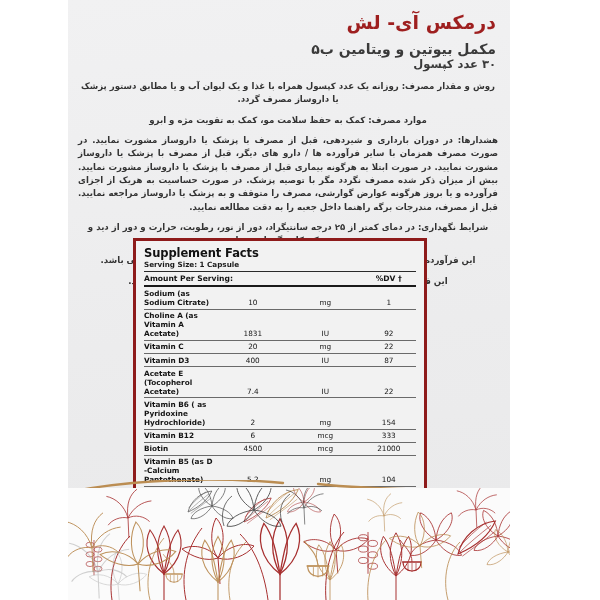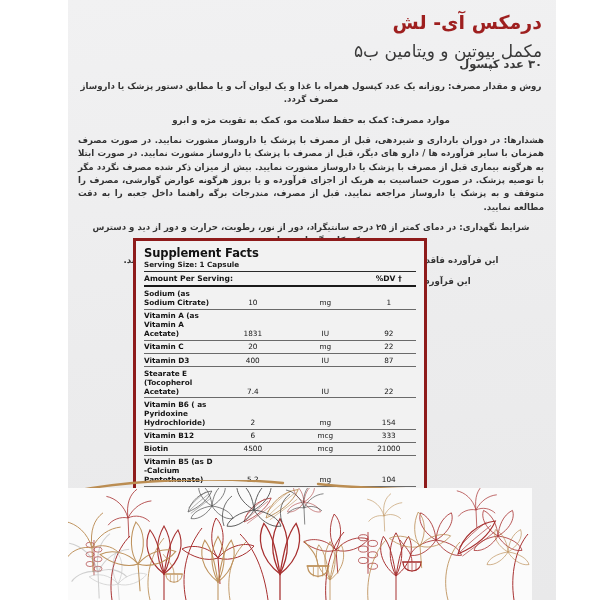--- a/index.html
+++ b/index.html
@@ -19,21 +19,21 @@
     width: 600px;
     height: 600px;
     background: #ffffff;
   }
 
   
   #card {
     position: absolute;
     left: 68px;
     top: 0px;
-    width: 488px;
+    width: 442px;
     height: 600px;
     background: #efeff0;
     background-image: linear-gradient(175deg, #f1f1f2 0%, #ececed 55%, #e9e9ea 100%);
     overflow: hidden;
   }
 
   
   .rtl {
     direction: rtl;
     unicode-bidi: isolate;
@@ -49,22 +49,22 @@
     color: #9e1f1f;
     letter-spacing: 0px;
     line-height: 1.1;
     white-space: nowrap;
   }
 
   #subtitle-1 {
     position: absolute;
     right: 14px;
     top: 41px;
-    font-size: 17px;
-    font-weight: normal;
+    font-size: 14px;
+    font-weight: bold;
     color: #3a3a3a;
     white-space: nowrap;
   }
   #subtitle-2 {
     position: absolute;
     right: 14px;
     top: 57px;
     font-size: 11.5px;
     font-weight: bold;
     color: #3a3a3a;
@@ -221,39 +221,39 @@
           </tr>
         </tbody>
         <tbody id="sf-rows">
             <tr>
               <td class="c-name"><span class="nut-name">Sodium</span> <span class="nut-src">(as Sodium Citrate)</span></td>
               <td class="c-amt">10</td>
               <td class="c-unit">mg</td>
               <td class="c-dv">1</td>
             </tr>
             <tr>
-              <td class="c-name"><span class="nut-name">Vitamin A</span> <span class="nut-src">(as Vitamin A Acetate)</span></td>
+              <td class="c-name"><span class="nut-name">Choline A</span> <span class="nut-src">(as Vitamin A Acetate)</span></td>
               <td class="c-amt">1831</td>
               <td class="c-unit">IU</td>
               <td class="c-dv">92</td>
             </tr>
             <tr>
               <td class="c-name"><span class="nut-name">Vitamin C</span></td>
               <td class="c-amt">20</td>
               <td class="c-unit">mg</td>
               <td class="c-dv">22</td>
             </tr>
             <tr>
               <td class="c-name"><span class="nut-name">Vitamin D3</span></td>
               <td class="c-amt">400</td>
               <td class="c-unit">IU</td>
               <td class="c-dv">87</td>
             </tr>
             <tr>
-              <td class="c-name"><span class="nut-name">Stearate E</span> <span class="nut-src">(Tocopherol Acetate)</span></td>
+              <td class="c-name"><span class="nut-name">Acetate E</span> <span class="nut-src">(Tocopherol Acetate)</span></td>
               <td class="c-amt">7.4</td>
               <td class="c-unit">IU</td>
               <td class="c-dv">22</td>
             </tr>
             <tr>
               <td class="c-name"><span class="nut-name">Vitamin B6</span> <span class="nut-src">( as Pyridoxine Hydrochloride)</span></td>
               <td class="c-amt">2</td>
               <td class="c-unit">mg</td>
               <td class="c-dv">154</td>
             </tr>

